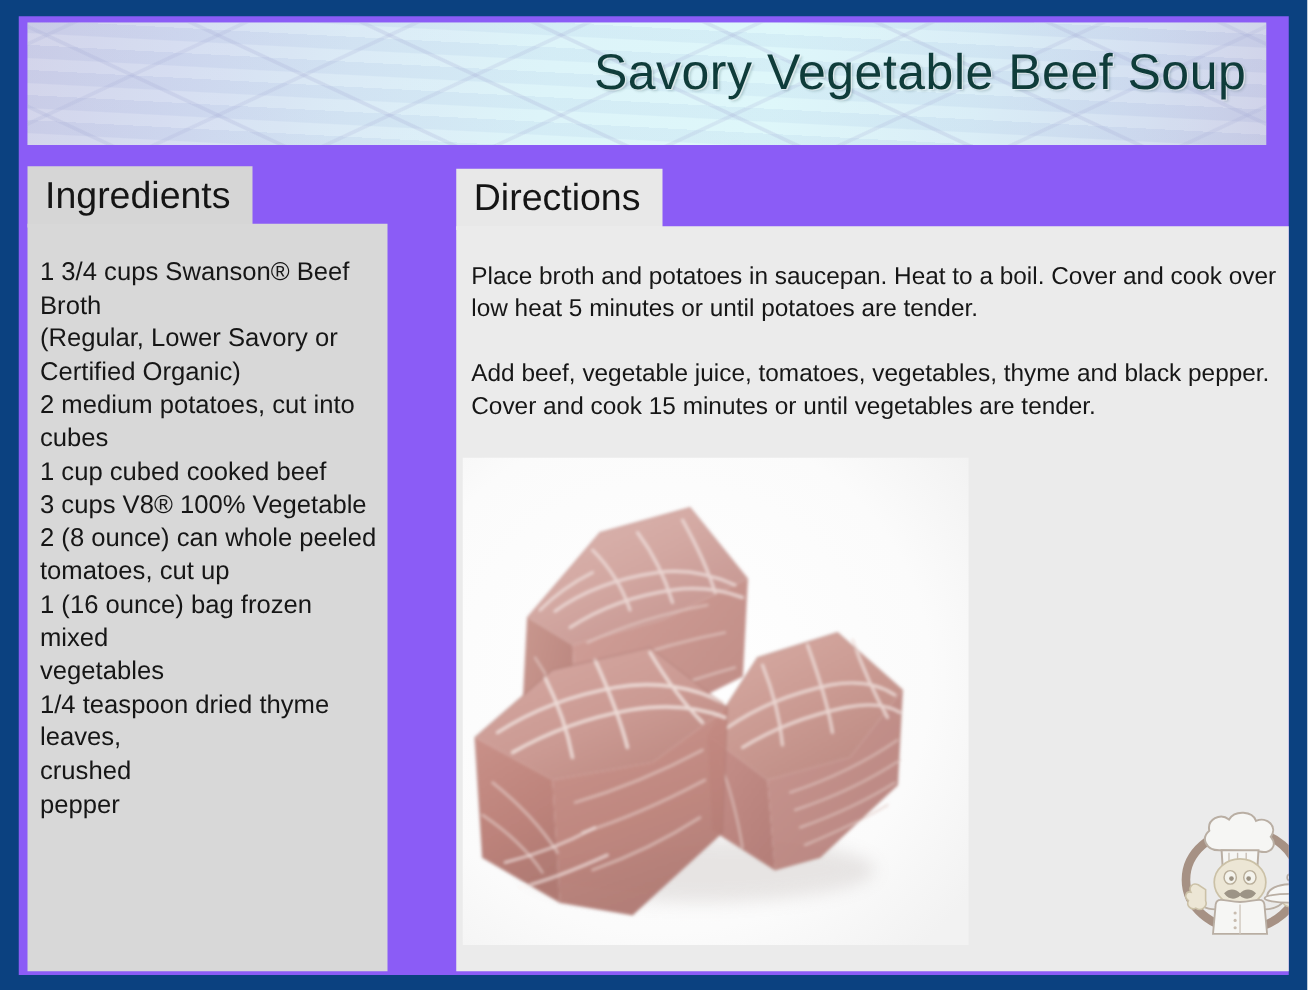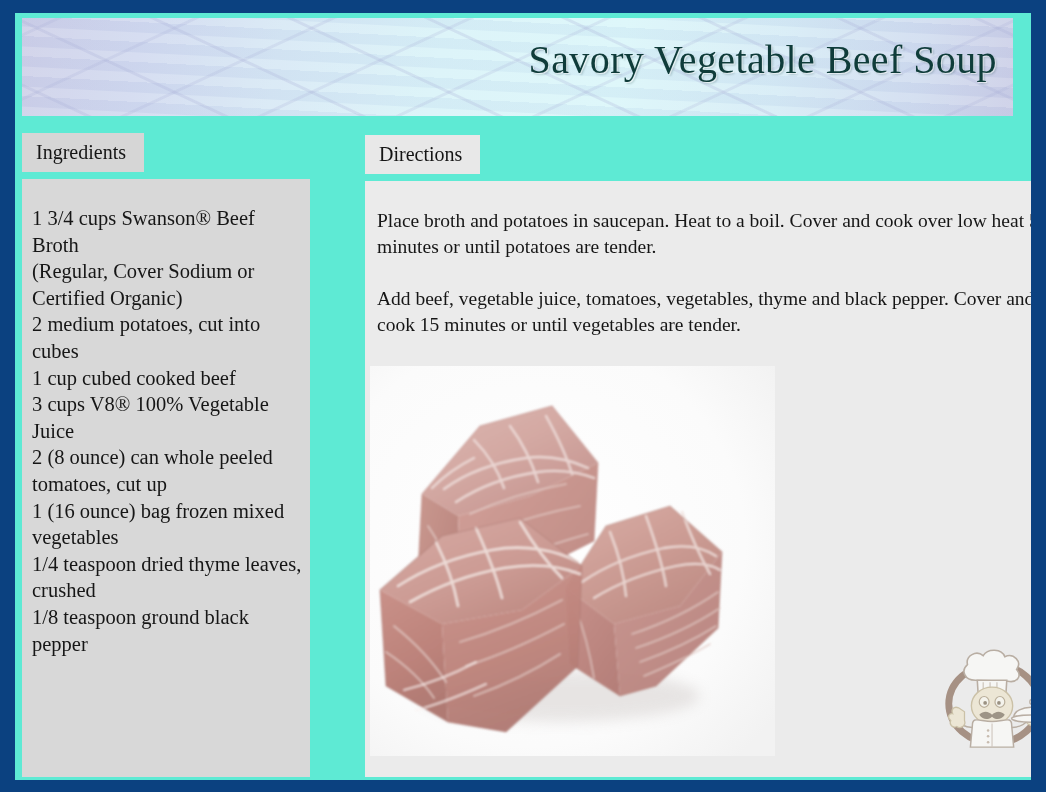--- a/index.html
+++ b/index.html
@@ -21,23 +21,22 @@
     background: #0b4180;           
     overflow: hidden;
     box-sizing: border-box;
   }
   .slide-inner {
     position: absolute;
     left: 15px;
     top: 13px;
     width: 1016px;
     height: 767px;
-    background: #5eead4;
+    background: #8b5cf6;
     overflow: hidden;
-    font-family: Liberation Serif, serif;
   }
 
   
   .banner {
     position: absolute;
     left: 7px;
     top: 5px;
     width: 991px;
     height: 98px;
     background:
@@ -83,21 +82,21 @@
     text-shadow: 1px 1px 0 rgba(255,255,255,0.55),
                  2px 2px 2px rgba(20,60,60,0.20);
     white-space: nowrap;
   }
 
   
   .tab {
     position: absolute;
     background: #d6d6d6;
     color: #151515;
-    font-size: 20px;
+    font-size: 30px;
     line-height: 1;
     padding: 9px 18px 10px 14px;
     white-space: nowrap;
   }
   .tab-ingredients { left: 7px;   top: 120px; }
   .tab-directions  { left: 350px; top: 122px; background: #e8e8e8; }
 
   
   .panel-ingredients {
     position: absolute;
@@ -164,34 +163,32 @@
 
     <div class="banner">
       <div class="banner-title">Savory Vegetable Beef Soup</div>
     </div>
 
     <div class="tab tab-ingredients">Ingredients</div>
 
     <div class="panel-ingredients">
       <ul class="ingredients-list">
         <li>1 3/4 cups Swanson® Beef Broth</li>
-        <li>(Regular, Cover Sodium or</li>
+        <li>(Regular, Lower Savory or</li>
         <li>Certified Organic)</li>
         <li>2 medium potatoes, cut into</li>
         <li>cubes</li>
         <li>1 cup cubed cooked beef</li>
         <li>3 cups V8® 100% Vegetable</li>
-        <li>Juice</li>
         <li>2 (8 ounce) can whole peeled</li>
         <li>tomatoes, cut up</li>
         <li>1 (16 ounce) bag frozen mixed</li>
         <li>vegetables</li>
         <li>1/4 teaspoon dried thyme leaves,</li>
         <li>crushed</li>
-        <li>1/8 teaspoon ground black</li>
         <li>pepper</li>
       </ul>
     </div>
 
     <div class="tab tab-directions">Directions</div>
 
     <div class="panel-directions">
       <div class="directions-body">
         <p>Place broth and potatoes in saucepan. Heat to a boil. Cover and cook over low heat 5 minutes or until potatoes are tender.</p>
         <p>Add beef, vegetable juice, tomatoes, vegetables, thyme and black pepper. Cover and cook 15 minutes or until vegetables are tender.</p>

